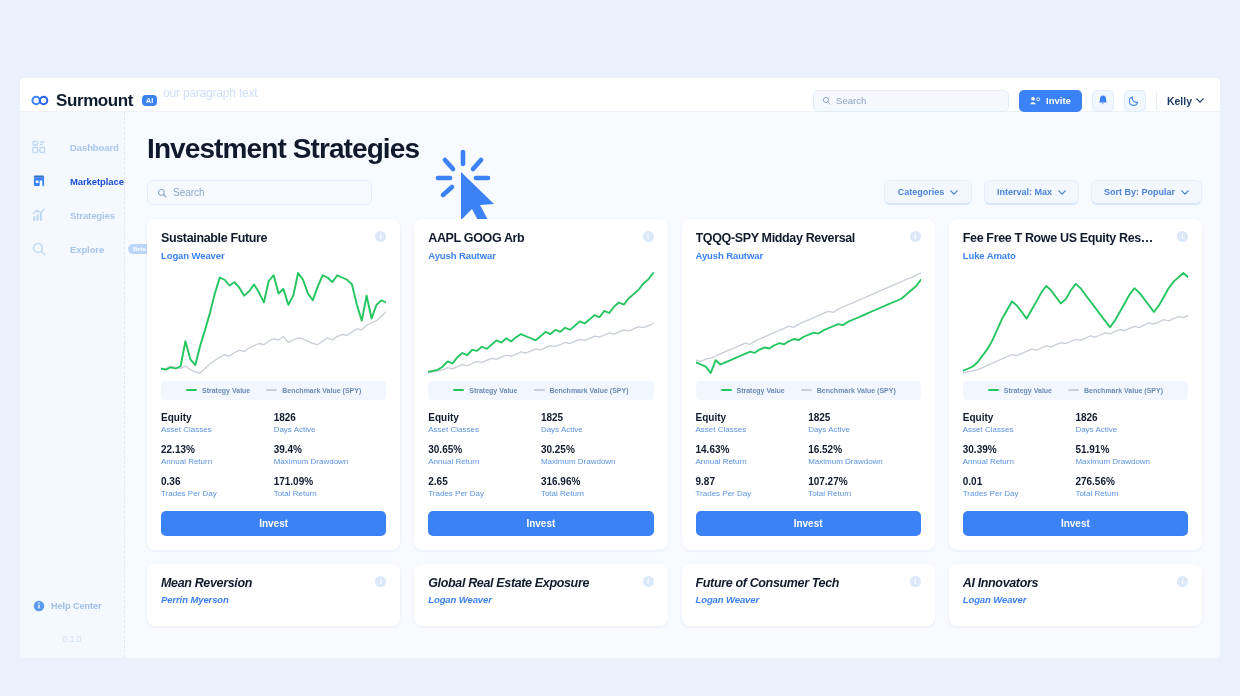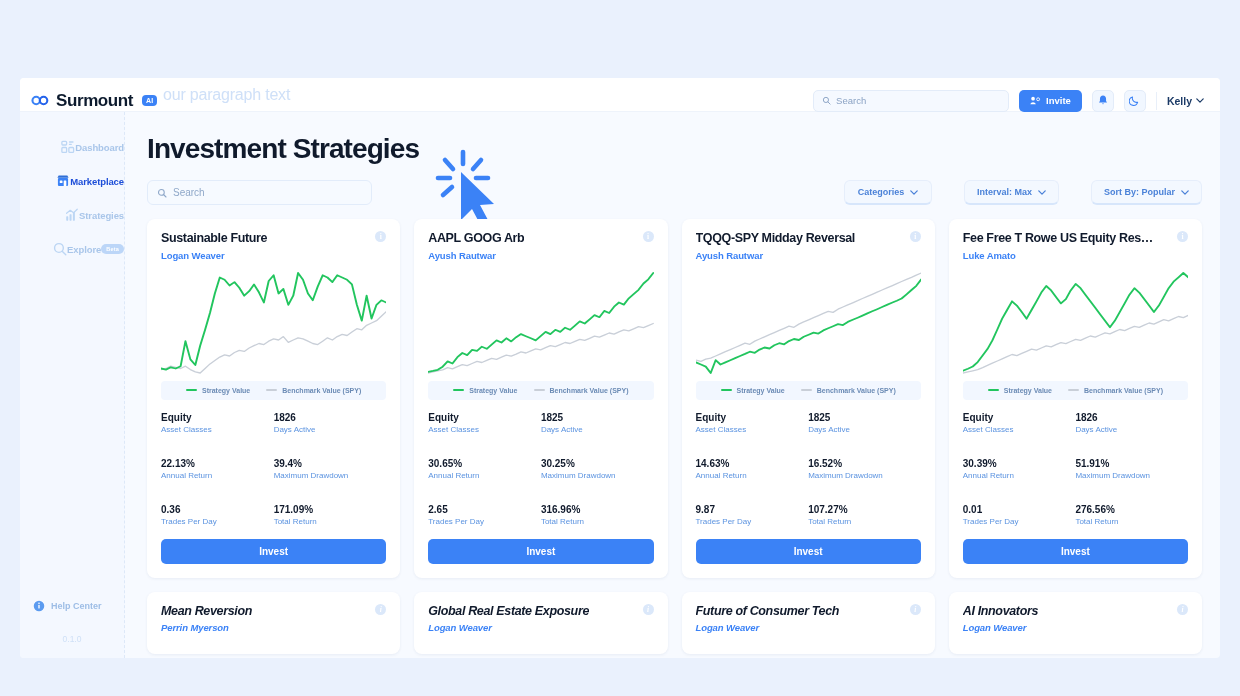--- a/index.html
+++ b/index.html
@@ -41,21 +41,21 @@
   }
   .brand-chip {
     margin-left: 4px;
     background: #3b82f6; color: #fff;
     font-size: 7px; font-weight: bold;
     border-radius: 4px; padding: 2px 4px;
     letter-spacing: 0.2px;
   }
   .ghost-text {
     position: absolute; left: 143px; top: 8px;
-    font-size: 16px; color: #cfe0f8; font-weight: 500;
+    font-size: 12px; color: #cfe0f8; font-weight: 500;
     letter-spacing: -0.2px;
     pointer-events: none;
   }
 
   .topbar-right {
     margin-left: auto;
     display: flex; align-items: center; gap: 10px;
   }
   .top-search {
     width: 196px; height: 22px;
@@ -92,25 +92,24 @@
   
   .sidebar {
     width: 105px;
     background: #f4f8ff;
     border-right: 1px dashed #dde8f8;
     padding-top: 22px;
     display: flex; flex-direction: column;
     flex: 0 0 105px;
   }
   .nav-item {
-    display: flex; align-items: center; gap: 0;
+    display: flex; align-items: center; gap: 24px;
     padding: 0 0 0 12px; height: 26px;
     margin-bottom: 8px;
     cursor: pointer;
-    justify-content: flex-end;
   }
   .nav-label { font-size: 9.5px; font-weight: 600; color: #a9c6ea; letter-spacing: -0.1px;}
   .nav-item.active .nav-label { color: #1d4ed8; }
   .nav-ico { width: 14px; height: 14px; flex: 0 0 14px; display:block; }
   .badge-beta {
     background: #bcd6f8; color: #ffffff;
     font-size: 5.5px; font-weight: bold;
     padding: 2px 5px; border-radius: 6px;
     letter-spacing: 0.2px;
   }
@@ -158,21 +157,20 @@
   .filters { margin-left: auto; display: flex; gap: 12px; }
   .filter-chip {
     height: 25px; min-width: 88px;
     background: #f3f8ff; border: 1px solid #e6eefb;
     border-bottom: 2px solid #d7e6fb;
     border-radius: 6px;
     display: flex; align-items: center; justify-content: center; gap: 6px;
     padding: 0 12px;
     font-size: 9px; font-weight: 600; color: #4b82d8;
     cursor: pointer;
-    margin-left: 20px;
   }
 
   
   .cards {
     margin-top: 14px;
     display: grid;
     grid-template-columns: repeat(4, 1fr);
     column-gap: 14px;
     row-gap: 14px;
   }
@@ -212,21 +210,21 @@
     border-radius: 4px;
     display: flex; align-items: center; justify-content: center;
     gap: 16px;
   }
   .legend-item { display: flex; align-items: center; gap: 5px; }
   .legend-line { width: 11px; height: 2px; border-radius: 2px; display:block;}
   .legend-text { font-size: 7px; color: #6b8bb5; font-weight: 600; }
 
   .stats {
     display: grid; grid-template-columns: 1fr 1fr;
-    row-gap: 24px; margin-top: 12px;
+    row-gap: 10px; margin-top: 12px;
   }
   .stat-val { font-size: 10px; font-weight: bold; color: #101a2c; }
   .stat-lbl { font-size: 8px; font-weight: 400; color: #5b93e0; margin-top: 2px; }
 
   .invest-btn {
     margin-top: 13px; width: 100%; height: 25px;
     background: #3b82f6; color: #fff;
     border: none; border-radius: 5px;
     font-size: 10px; font-weight: bold;
     cursor: pointer;

